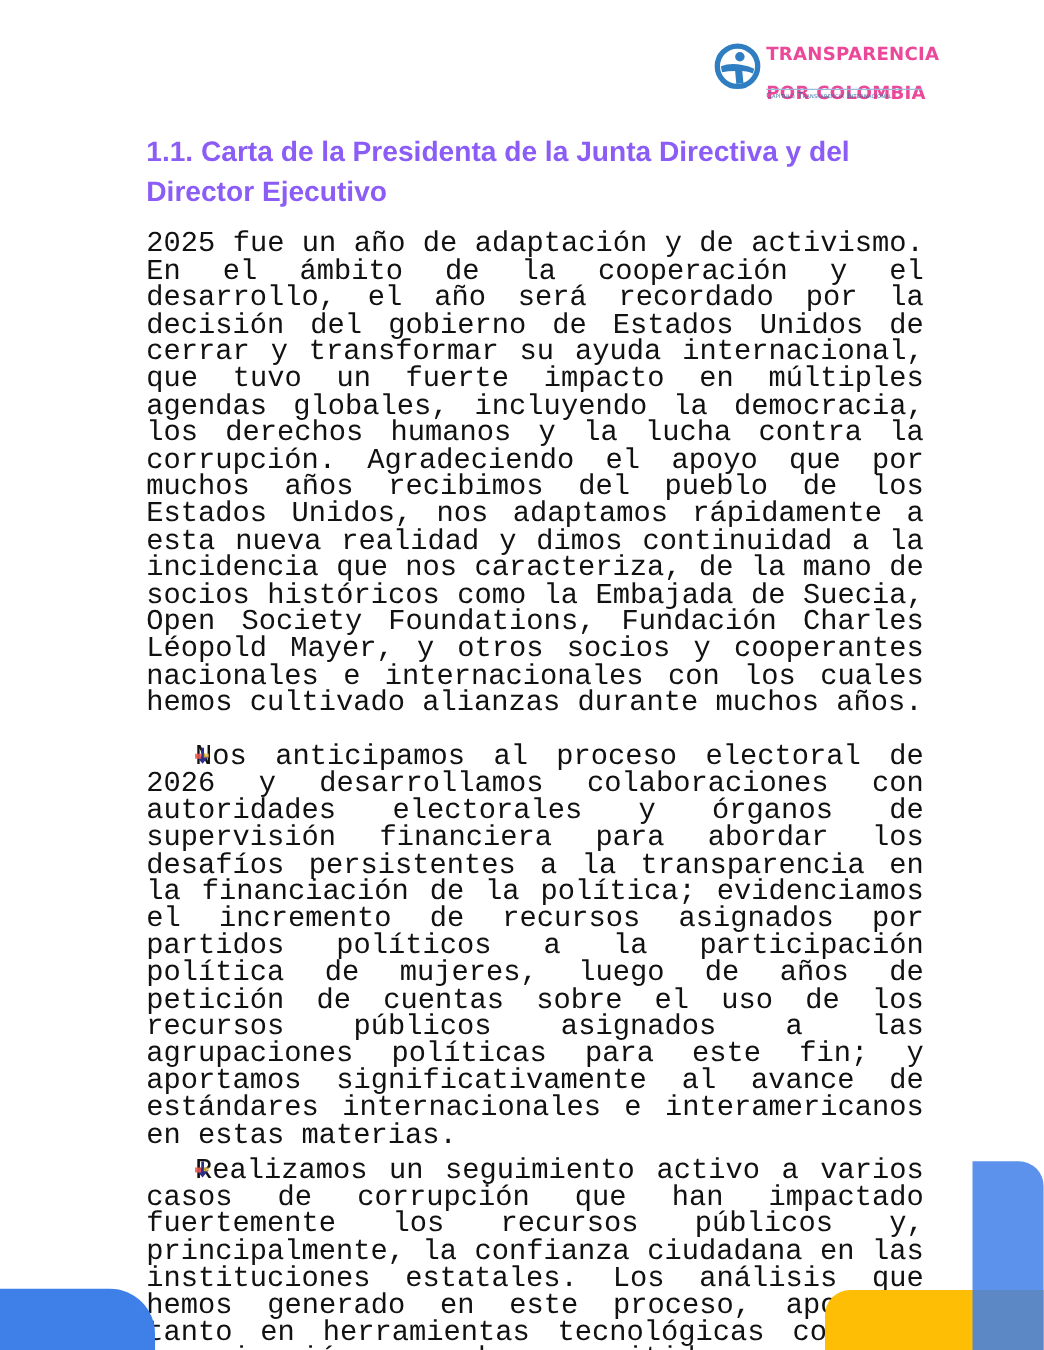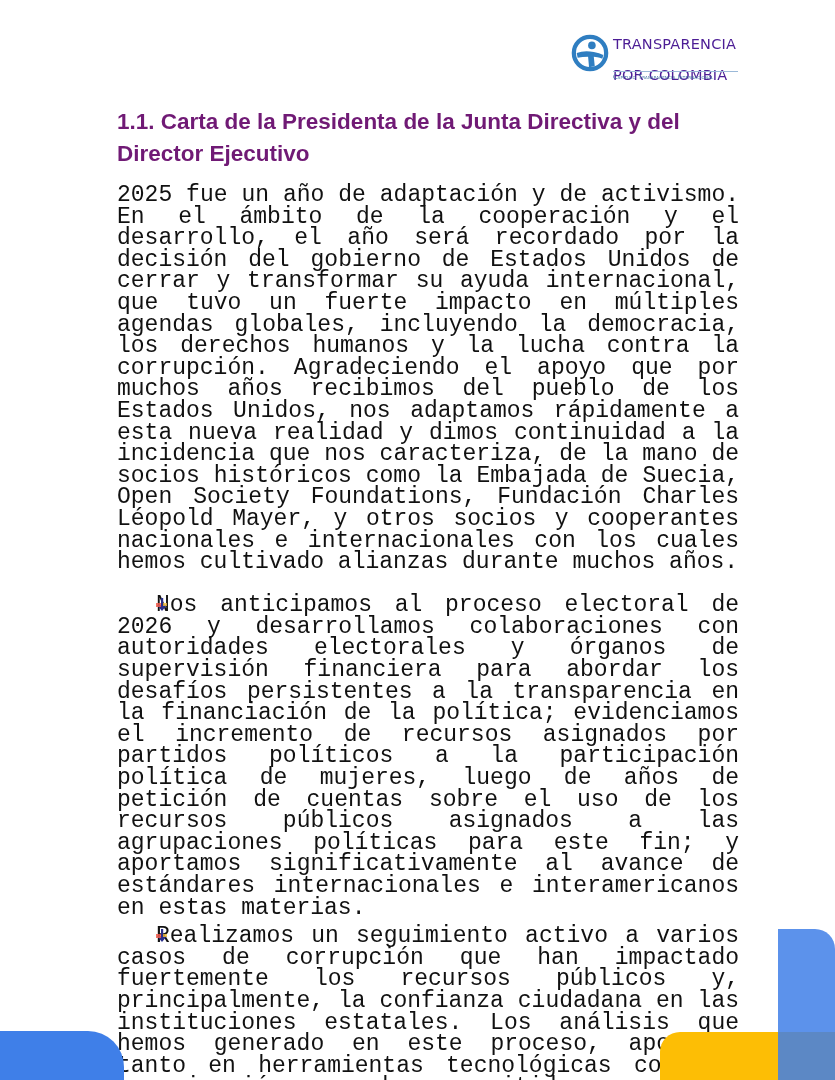--- a/index.html
+++ b/index.html
@@ -26,22 +26,22 @@
       position: absolute;
       left: 0;
       top: 0;
       width: 38px;
       height: 38px;
     }
     .logo-line1, .logo-line2 {
       position: absolute;
       left: 42px;
       font-family: "DejaVu Sans", sans-serif;
-      font-weight: normal;
-      color: #4c1d95;
+      font-weight: bold;
+      color: #ec4899;
       font-size: 14.5px;
       letter-spacing: 0.2px;
       white-space: nowrap;
       line-height: 16px;
     }
     .logo-line1 { top: 2px; }
     .logo-line2 { top: 33px; }
     .logo-rule {
       position: absolute;
       left: 42px;
@@ -64,21 +64,21 @@
     .title {
       position: absolute;
       left: 117px;
       top: 106px;
       width: 640px;
       margin: 0;
       font-family: "Liberation Sans", sans-serif;
       font-weight: bold;
       font-size: 22.5px;
       line-height: 32px;
-      color: #701a75;
+      color: #8b5cf6;
     }
     .content {
       position: absolute;
       left: 117px;
       top: 185px;
       width: 622px;
       font-size: 23px;
       line-height: 21.6px;
       text-align: justify;
       color: #111111;

